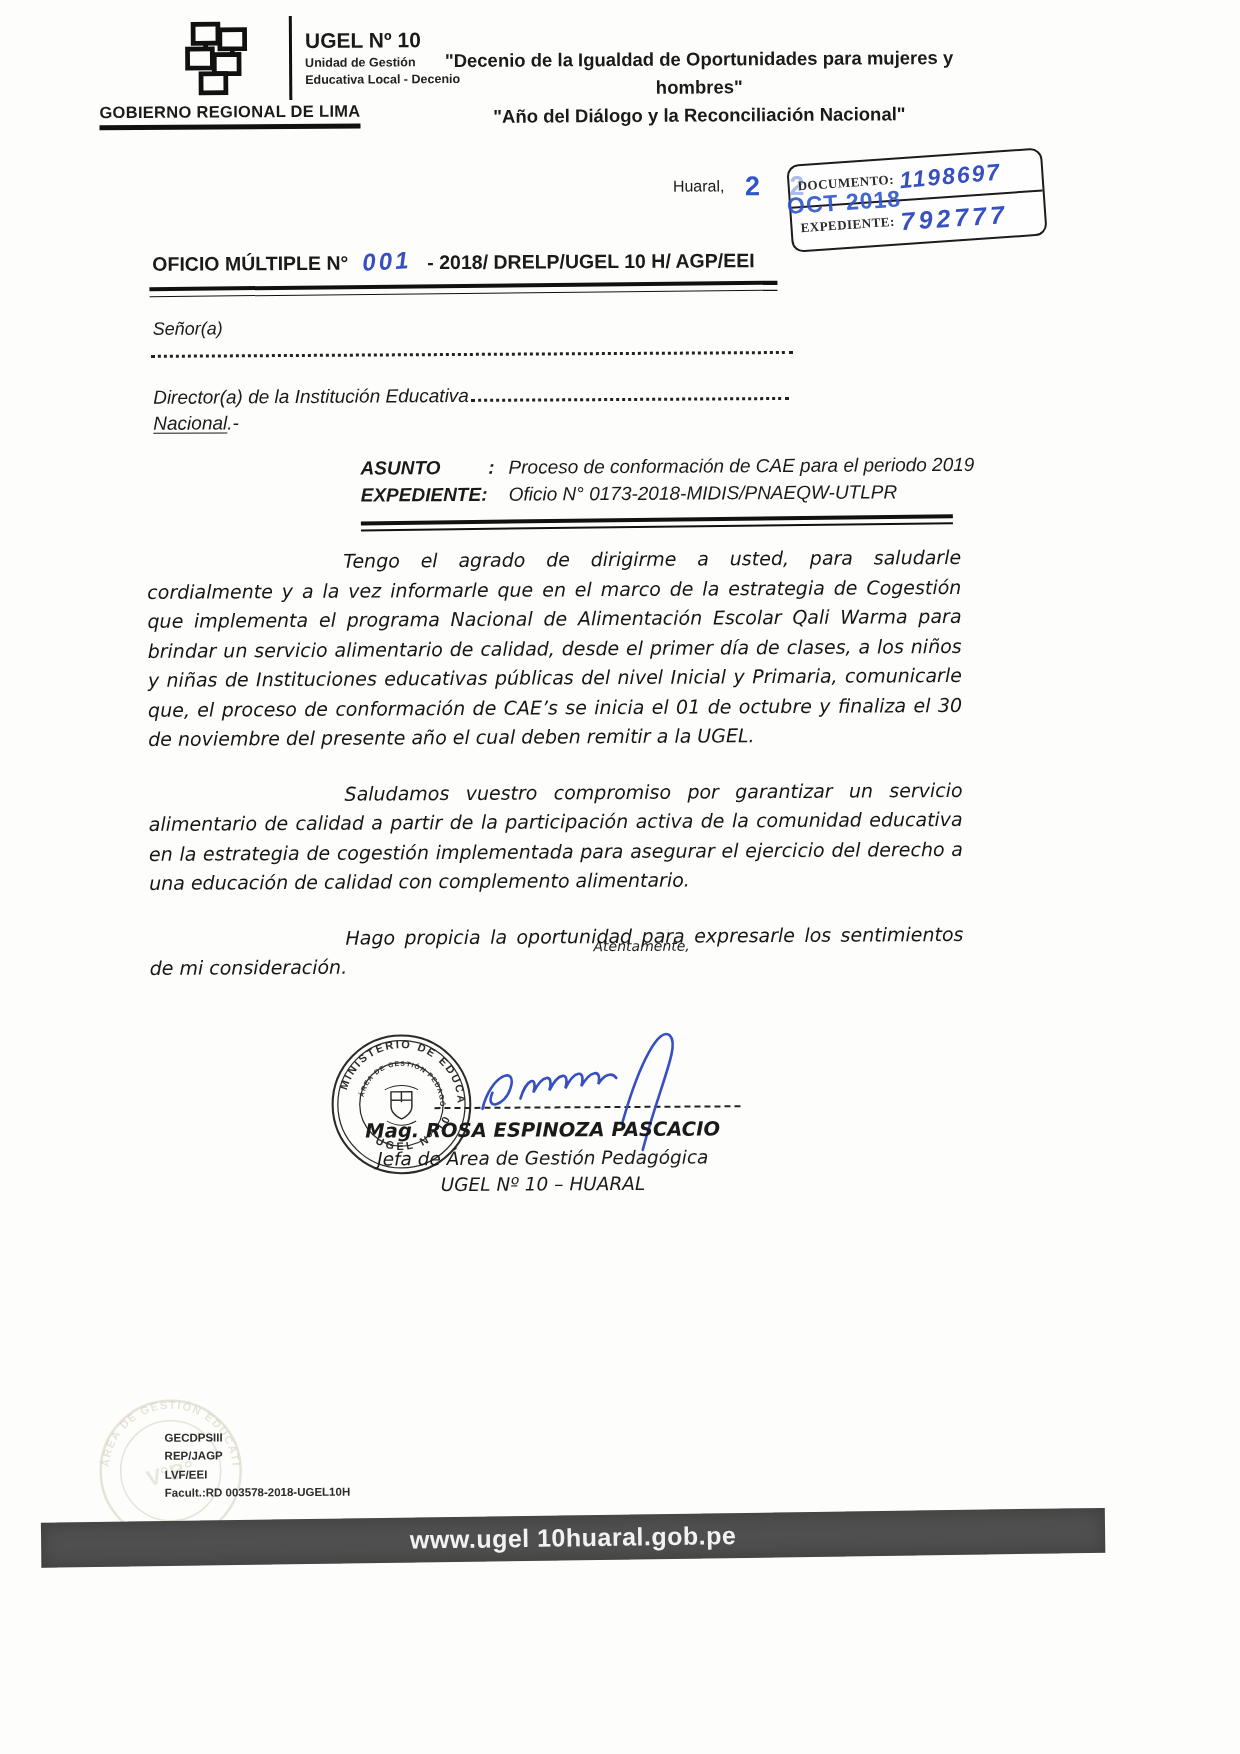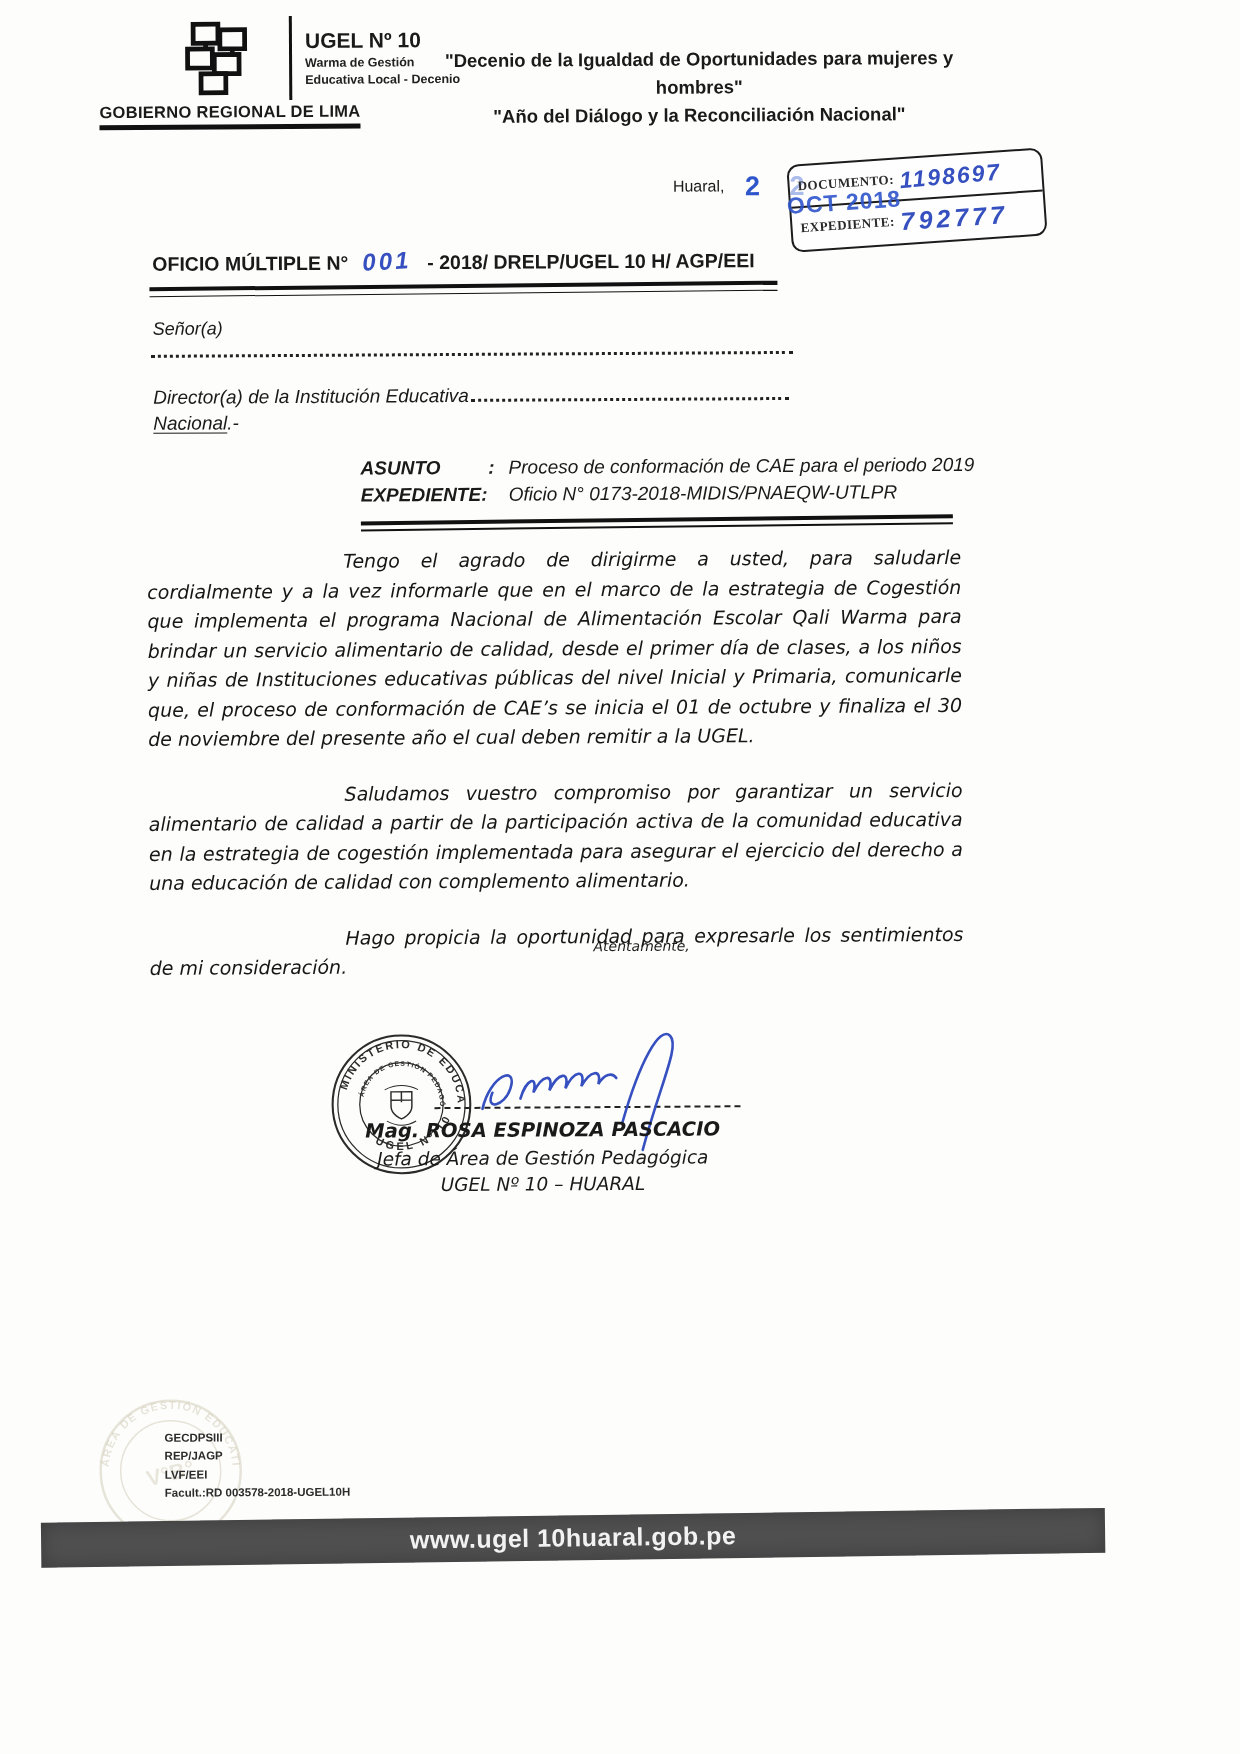--- a/index.html
+++ b/index.html
@@ -115,21 +115,21 @@
         <rect x="44" y="38" width="26" height="20"></rect>
         <rect x="30" y="58" width="26" height="20"></rect>
         <path d="M35 26 v8 M63 32 v8 M57 58 v2"></path>
       </g>
     </svg>
     <span class="org-name">GOBIERNO REGIONAL DE LIMA</span>
   </div>
   <div class="header-divider"></div>
   <div class="ugel-block">
     <div class="ugel-title">UGEL Nº 10</div>
-    <div class="ugel-sub">Warma de Gestión</div>
+    <div class="ugel-sub">Unidad de Gestión</div>
     <div class="ugel-sub">Educativa Local - Decenio</div>
   </div>
   <div class="motto">
     <div>"Decenio de la Igualdad de Oportunidades para mujeres y hombres"</div>
     <div>"Año del Diálogo y la Reconciliación Nacional"</div>
   </div>
 
   <div class="dateline-city">Huaral,</div>
   <div class="date-day">2 2</div>
   <div class="registry-stamp">

